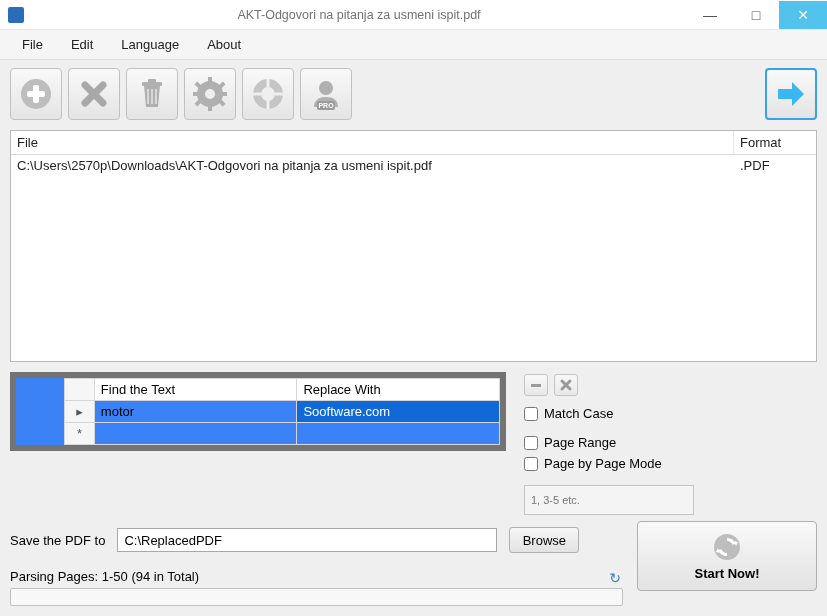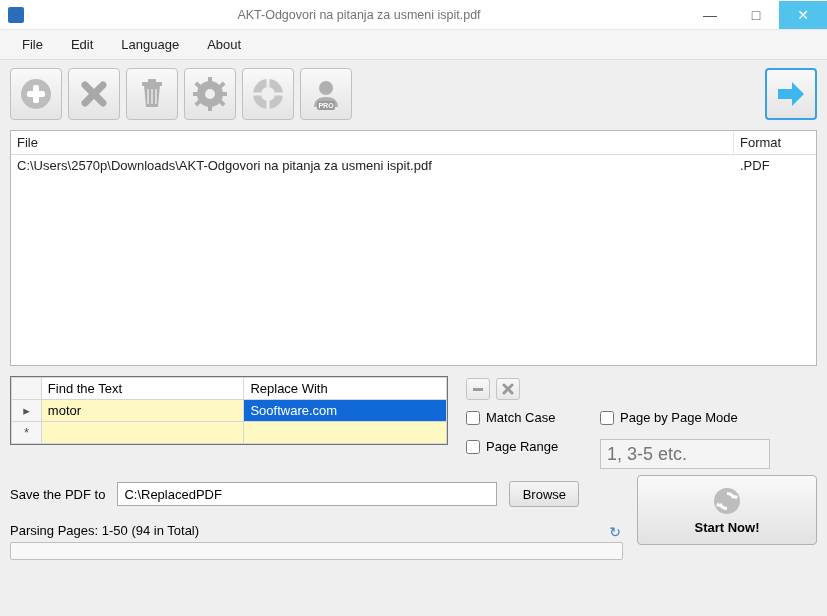--- a/index.html
+++ b/index.html
@@ -22,32 +22,32 @@
 .ft-head { display: flex; background: #fff; border-bottom: 1px solid #dcdcdc; }
 .ft-head div { padding: 4px 6px; font-size: 13px; color: #222; }
 .ft-head .col-file { flex: 1; border-right: 1px solid #e8e8e8; }
 .ft-head .col-fmt { width: 82px; }
 .ft-row { display: flex; }
 .ft-row div { padding: 3px 6px; font-size: 13px; color: #222; }
 .ft-row .col-file { flex: 1; }
 .ft-row .col-fmt { width: 82px; }
 .lower { display: flex; gap: 18px; margin-bottom: 12px; }
 .repl-wrap { display: flex; flex-direction: column; }
-.repl-table { border: 1px solid #737373; background: #fef9c3; }
+.repl-table { border: 6px solid #737373; background: #3b82f6; padding-left: 48px; }
 .repl-table table { border-collapse: collapse; width: 436px; }
 .repl-table th, .repl-table td { border: 1px solid #d6d6d6; padding: 3px 6px; font-size: 13px; text-align: left; height: 22px; }
 .repl-table th { background: #fff; font-weight: normal; }
 .repl-table .rowhdr { width: 28px; text-align: center; color: #555; background: #f6f6f6; }
 .repl-table td.sel { background: #1169d8; color: #fff; }
 .repl-side { display: flex; flex-direction: column; gap: 10px; padding-top: 2px; }
 .mini-btns { display: flex; gap: 6px; }
 .mini-btn { width: 24px; height: 22px; border: 1px solid #c4c4c4; background: linear-gradient(#f8f8f8,#e8e8e8); border-radius: 3px; display: flex; align-items: center; justify-content: center; }
 .chk-row { display: flex; align-items: center; gap: 6px; font-size: 13px; width: 128px; }
 .chk-row input { width: 14px; height: 14px; }
-.range-input { width: 170px; height: 23px; border: 1px solid #c4c4c4; padding: 14px 6px; font-size: 18px; background: #f4f4f4; color: #888; }
+.range-input { width: 170px; height: 23px; border: 1px solid #c4c4c4; padding: 14px 6px; font-size: 11px; background: #f4f4f4; color: #888; }
 .opts-grid { display: flex; gap: 6px; flex-wrap: wrap; }
 .opts-col { display: flex; flex-direction: column; gap: 14px; }
 .save-row { display: flex; align-items: center; gap: 12px; margin-bottom: 16px; }
 .save-row label { font-size: 13px; }
 .save-input { flex: 0 0 380px; height: 24px; border: 1px solid #a8a8a8; padding: 2px 6px; font-size: 13px; background: #fff; }
 .browse-btn { width: 70px; height: 26px; border: 1px solid #b0b0b0; background: linear-gradient(#f6f6f6,#e2e2e2); border-radius: 3px; font-size: 13px; }
 .bottom { display: flex; gap: 14px; align-items: stretch; }
 .progress-wrap { flex: 1; display: flex; flex-direction: column; gap: 4px; }
 .parsing { font-size: 13px; position: relative; }
 .spin { position: absolute; right: 2px; top: 1px; color: #3a80d8; font-size: 14px; }

